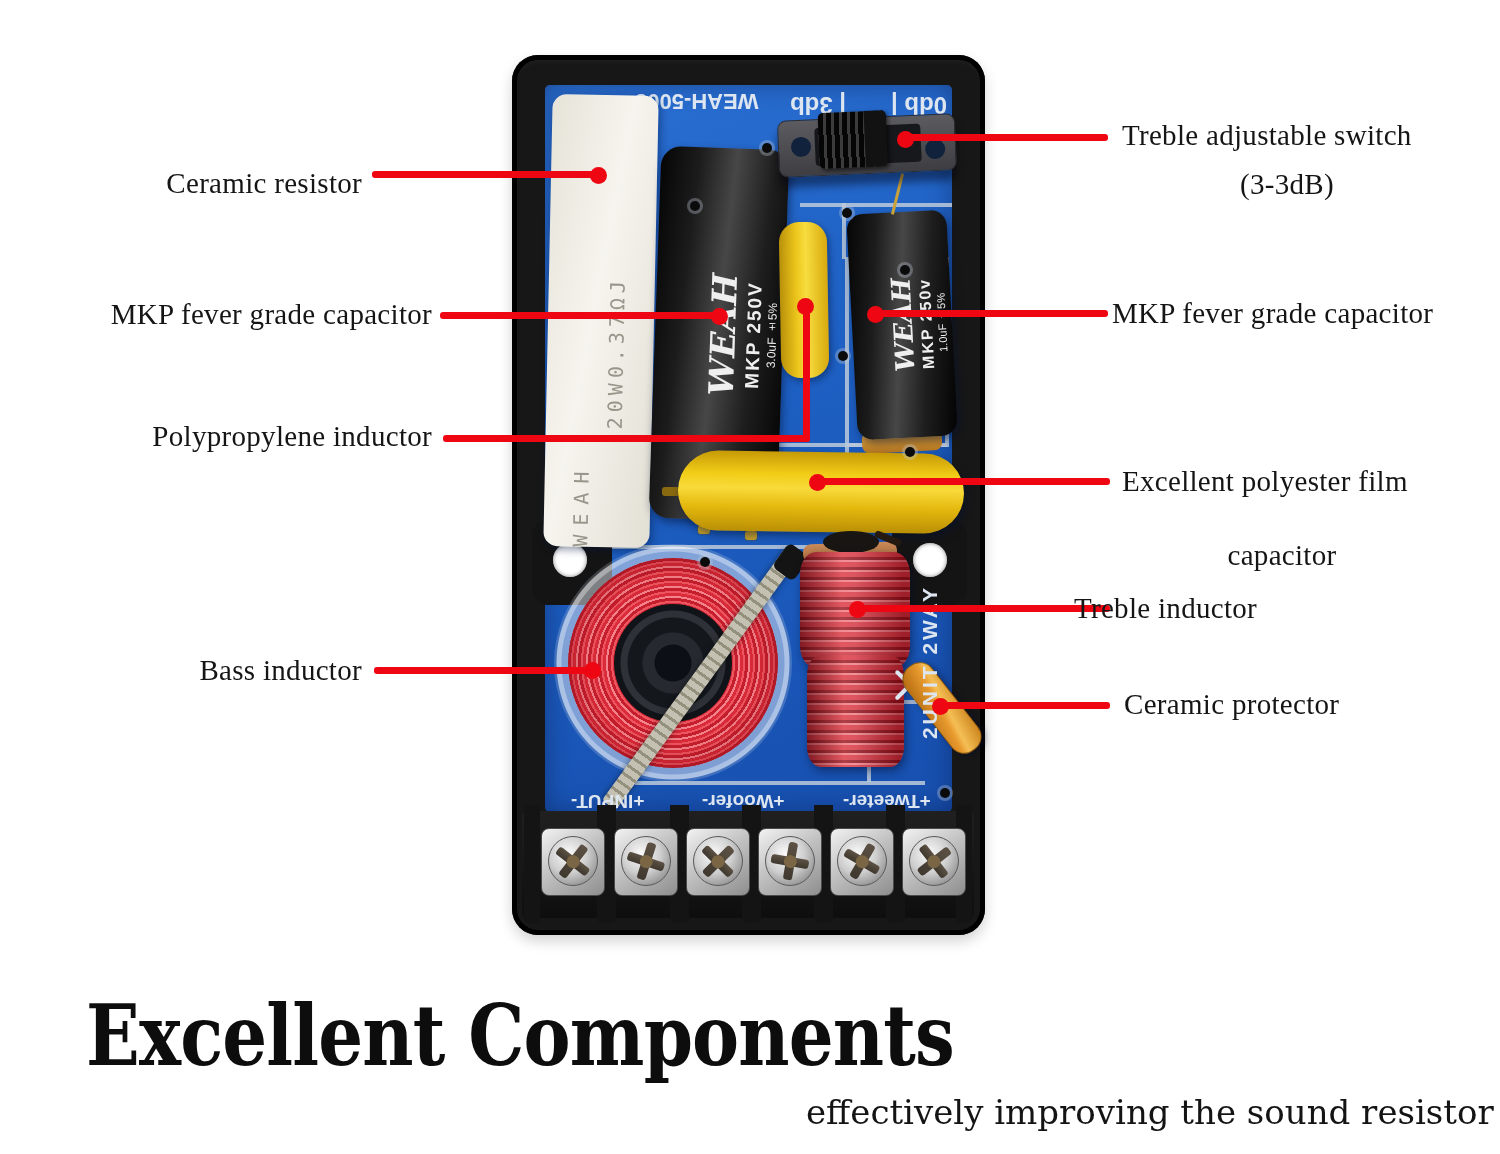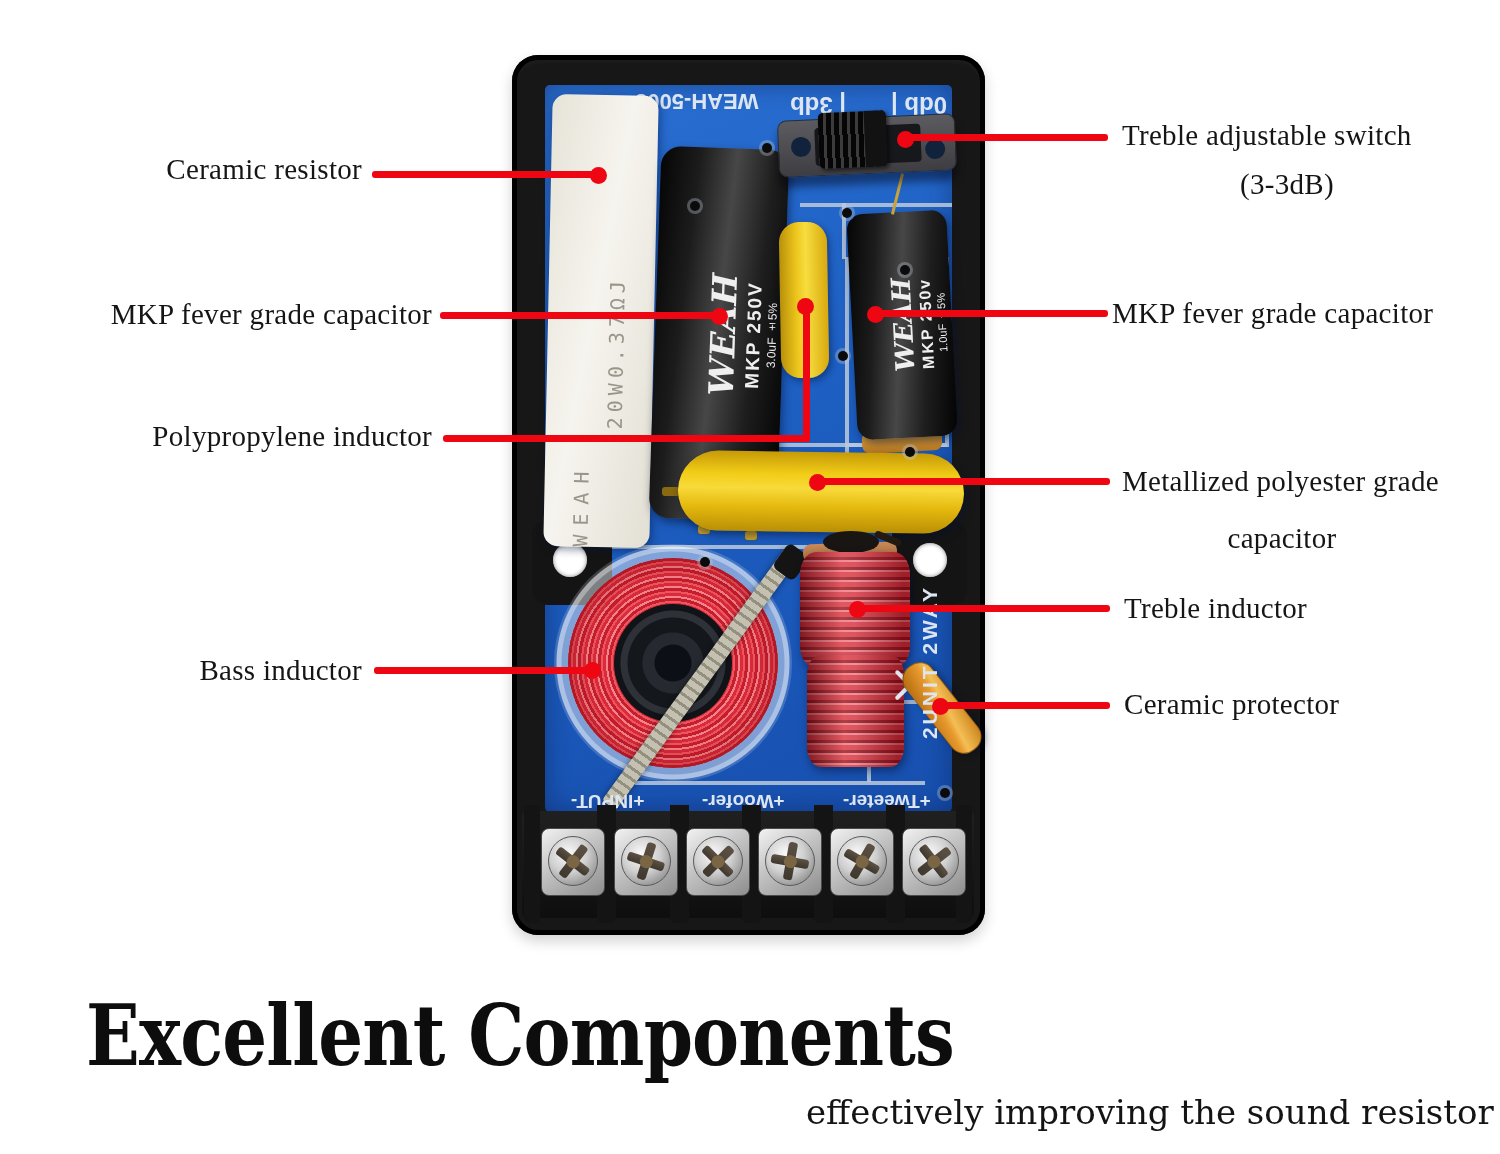--- a/index.html
+++ b/index.html
@@ -304,29 +304,29 @@
 
   <div class="al" style="left:815px;top:478px;width:295px;"></div>
   <div class="adot" style="left:809px;top:474px;"></div>
 
   <div class="al" style="left:855px;top:605px;width:255px;"></div>
   <div class="adot" style="left:849px;top:601px;"></div>
 
   <div class="al" style="left:938px;top:702px;width:172px;"></div>
   <div class="adot" style="left:932px;top:698px;"></div>
 
-  <div class="lbl r" style="left:80px;top:153px;width:282px;">Ceramic resistor</div>
+  <div class="lbl r" style="left:80px;top:167px;width:282px;">Ceramic resistor</div>
   <div class="lbl r" style="left:50px;top:298px;width:382px;">MKP fever grade capacitor</div>
   <div class="lbl r" style="left:70px;top:420px;width:362px;">Polypropylene inductor</div>
   <div class="lbl" style="left:1122px;top:119px;">Treble adjustable switch</div>
 
   <div class="lbl r" style="left:130px;top:654px;width:232px;">Bass inductor</div>
   <div class="lbl c" style="left:1122px;top:168px;width:330px;">(3-3dB)</div>
   <div class="lbl" style="left:1112px;top:297px;">MKP fever grade capacitor</div>
-  <div class="lbl" style="left:1122px;top:465px;">Metallized polyester grade</div>
-  <div class="lbl c" style="left:1122px;top:522px;width:320px;">capacitor</div>
-  <div class="lbl" style="left:1124px;top:592px;">Treble inductor</div>
+  <div class="lbl" style="left:1122px;top:465px;">Excellent polyester film</div>
+  <div class="lbl c" style="left:1122px;top:539px;width:320px;">capacitor</div>
+  <div class="lbl" style="left:1074px;top:592px;">Treble inductor</div>
   <div class="lbl" style="left:1124px;top:688px;">Ceramic protector</div>
 
   <div id="main-title">Excellent Components</div>
   <div id="sub-title">effectively improving the sound resistor</div>
 
 </div>
 
 </body></html>

